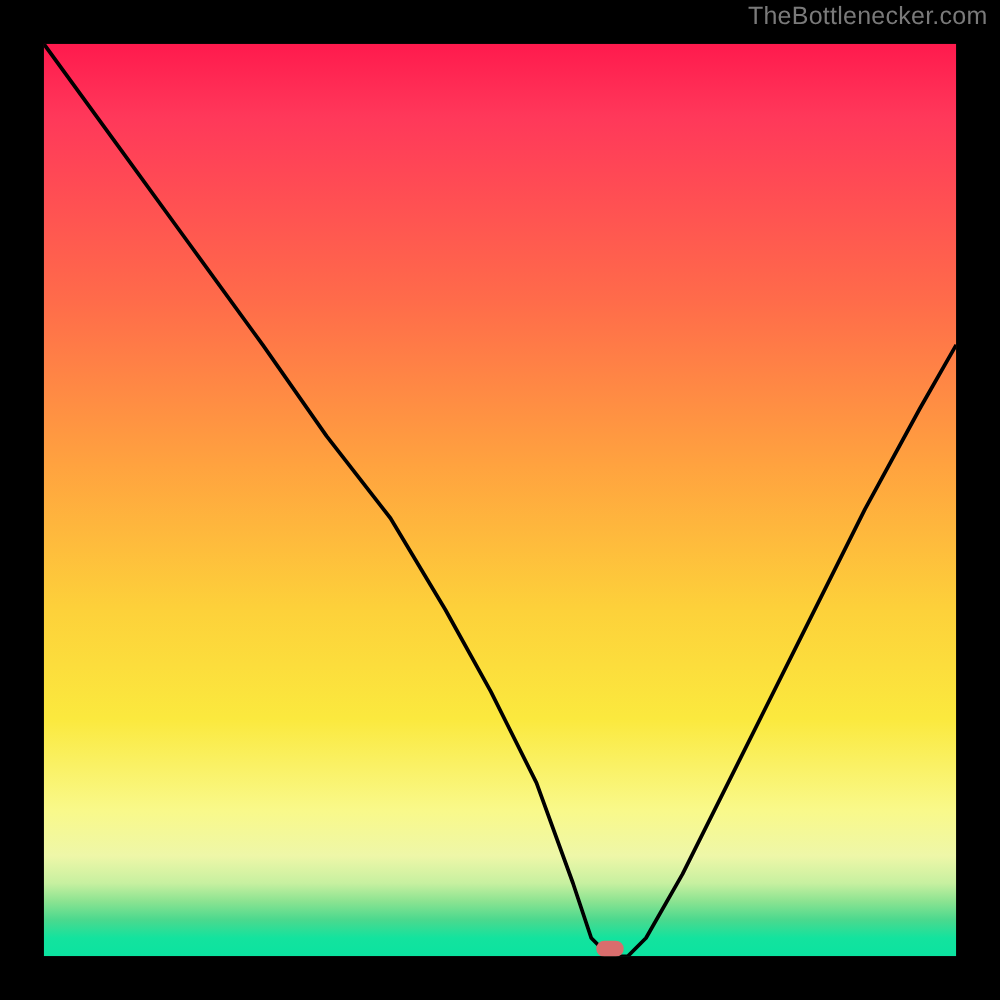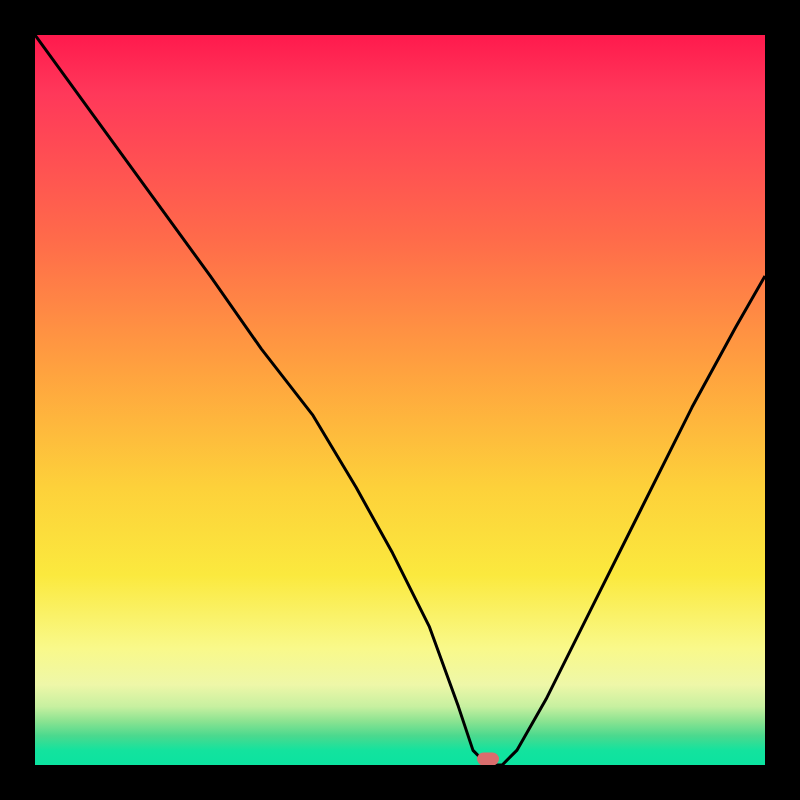--- a/index.html
+++ b/index.html
@@ -66,20 +66,21 @@
     background: #d96d6d;
     transform: translate(-50%, -50%);
     z-index: 5;
   }
 </style>
 </head>
 <body>
 
 <div class="wrapper">
 
+  <div class="attribution">TheBottlenecker.com</div>
 
   <div class="plot-area">
     <div class="gradient-bg"></div>
 
     <svg class="curve" viewBox="0 0 730 730" preserveAspectRatio="none">
       <path id="curve-path" fill="none" stroke="#000" stroke-width="3" stroke-linejoin="round" d="M0.0 0.0 L58.4 80.3 L116.8 160.6 L175.2 240.9 L226.3 313.9 L277.4 379.6 L321.2 452.6 L357.7 518.3 L394.2 591.3 L423.4 671.6 L438.0 715.4 L452.6 730.0 L467.2 730.0 L481.8 715.4 L511.0 664.3 L554.8 576.7 L605.9 474.5 L657.0 372.3 L700.8 292.0 L730.0 240.9"></path>
     </svg>
 
     <div id="marker" class="marker" style="left: 452.6px; top: 724px;"></div>
   </div>

